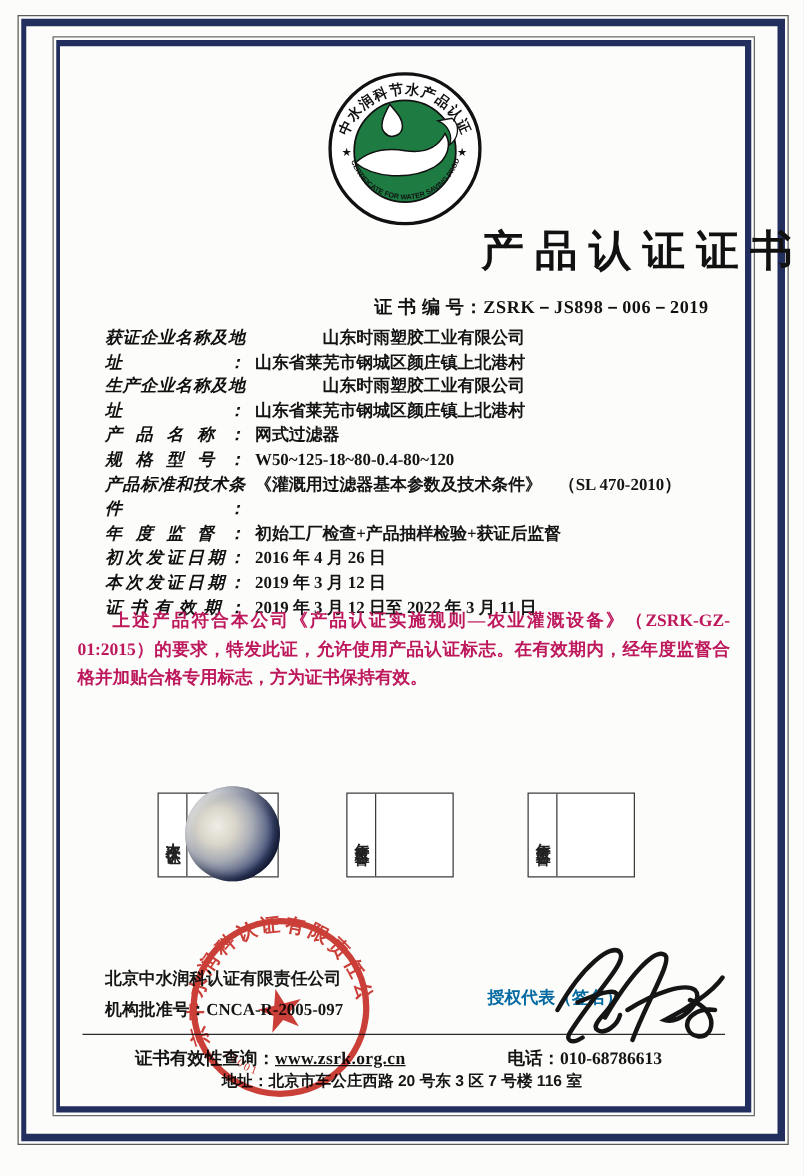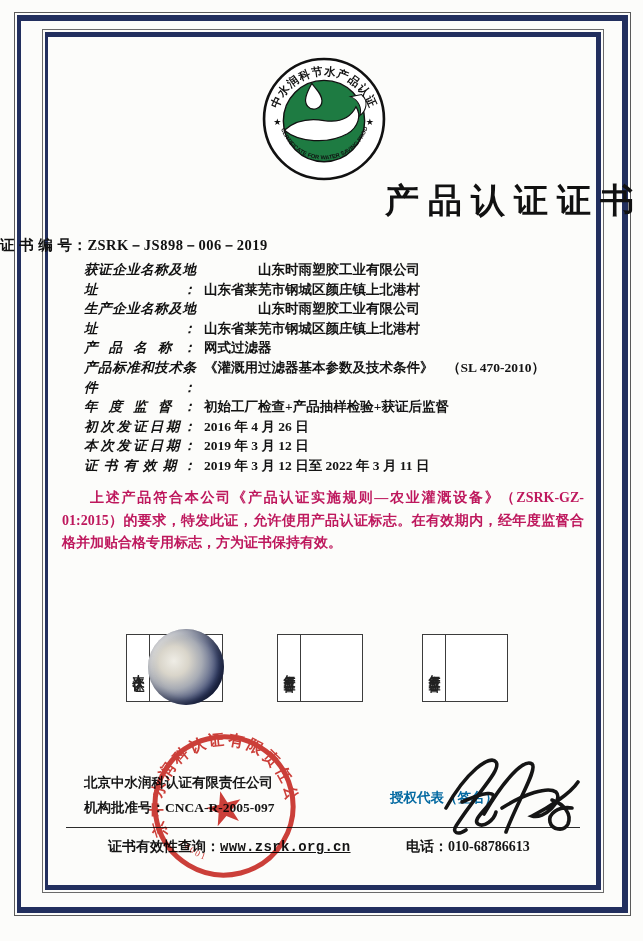--- a/index.html
+++ b/index.html
@@ -22,21 +22,21 @@
   .abs{position:absolute;}
   
   .logo{left:261px;top:56px;width:126px;height:126px;}
   
   .title{
     left:0;right:0;top:178px;text-align:right;
     font-family:"Liberation Sans",sans-serif;font-weight:bold;
     font-size:34px;letter-spacing:9px;color:#111;
   }
   .cert-no{
-    left:0;right:76px;top:236px;text-align:left;
+    left:0;right:76px;top:236px;text-align:right;
     font-size:14.5px;font-weight:bold;color:#111;letter-spacing:.5px;
   }
   
   .fields{left:84px;top:260px;width:500px;font-size:13.5px;}
   .f-row{display:flex;align-items:flex-start;}
   .f-label{
     width:112px;flex:0 0 112px;
     font-family:"Liberation Sans",sans-serif;font-weight:bold;
     text-align:justify;text-align-last:justify;
     line-height:19.6px;color:#111;font-style:italic;
@@ -70,21 +70,21 @@
     position:absolute;left:-2px;top:-6px;width:76px;height:76px;border-radius:50%;
     background:radial-gradient(circle at 34% 42%, #efede6 0%, #d9d5ca 22%, #a7abb4 42%, #44507a 68%, #131e3d 100%);
     box-shadow:inset -4px -3px 8px rgba(5,10,30,.8), inset 3px 3px 6px rgba(255,255,255,.55);
   }
   
   .issuer{left:84px;top:774px;font-family:"Liberation Sans",sans-serif;font-weight:bold;font-size:13.5px;color:#161616;}
   .approval{left:84px;top:799px;font-family:"Liberation Sans",sans-serif;font-weight:bold;font-size:13.5px;color:#161616;}
   .rep{left:390px;top:778px;font-family:"Liberation Sans",sans-serif;font-weight:bold;font-size:13.5px;color:#0369a1;margin-top:11px;}
   .divider{left:66px;top:827px;width:514px;height:0;border-top:1.6px solid #2b2b2b;}
   .query{left:108px;top:838px;font-family:"Liberation Sans",sans-serif;font-weight:bold;font-size:14px;color:#141414;}
-  .query .url{font-family:Liberation Mono, monospace;text-decoration:underline;letter-spacing:.3px;text-align:center;}
+  .query .url{font-family:Liberation Serif, serif;text-decoration:underline;letter-spacing:.3px;text-align:center;}
   .phone{left:390px;top:838px;font-family:"Liberation Sans",sans-serif;font-weight:bold;font-size:14px;color:#141414;padding-left:16px;}
   .address{left:0;right:0;top:857px;text-align:center;font-family:"Liberation Sans",sans-serif;font-weight:bold;font-size:12.5px;color:#161616;}
   
   .seal{left:149px;top:731px;width:150px;height:150px;opacity:.88;mix-blend-mode:multiply;}
   .sig{left:432px;top:744px;width:168px;height:104px;}
 </style>
 </head>
 <body>
 
 <div class="paper">
@@ -124,20 +124,24 @@
     </div>
     <div class="f-row">
       <div class="f-label">生产企业名称及地址：</div>
       <div class="f-val"><span>山东时雨塑胶工业有限公司</span><span class="l2">山东省莱芜市钢城区颜庄镇上北港村</span></div>
     </div>
     <div class="f-row">
       <div class="f-label">产品名称：</div>
       <div class="f-val">网式过滤器</div>
     </div>
     <div class="f-row">
+      <div class="f-label">规格型号：</div>
+      <div class="f-val">W50~125-18~80-0.4-80~120</div>
+    </div>
+    <div class="f-row">
       <div class="f-label">产品标准和技术条件：</div>
       <div class="f-val">《灌溉用过滤器基本参数及技术条件》　（SL 470-2010）</div>
     </div>
     <div class="f-row">
       <div class="f-label">年度监督：</div>
       <div class="f-val">初始工厂检查+产品抽样检验+获证后监督</div>
     </div>
     <div class="f-row">
       <div class="f-label">初次发证日期：</div>
       <div class="f-val">2016 年 4 月 26 日</div>
@@ -176,20 +180,21 @@
     <span>机构批准号：</span><span style="font-family:'Liberation Serif',serif;">CNCA-R-2005-097</span>
   </div>
   <div class="abs rep">授权代表（签名）</div>
   <div class="abs divider"></div>
   <div class="abs query">
     <span>证书有效性查询：</span><span class="url">www.zsrk.org.cn</span>
   </div>
   <div class="abs phone">
     <span>电话：</span><span style="font-family:'Liberation Serif',serif;">010-68786613</span>
   </div>
+  <div class="abs address">地址：北京市车公庄西路 20 号东 3 区 7 号楼 116 室</div>
 
   <svg class="abs seal" viewBox="0 0 150 150">
     <defs>
       <path id="sealArc" d="M 13,88 A 63,63 0 1 1 137,88"></path>
       <path id="sealDigits" d="M 21,96 A 57,57 0 0 0 58,129"></path>
     </defs>
     <g transform="rotate(-14 75 75)">
       <circle cx="75" cy="75" r="69" fill="none" stroke="#c8241e" stroke-width="5"></circle>
       <text x="75" y="93" text-anchor="middle" font-size="46" fill="#c8241e">★</text>
       <text font-family="Liberation Sans, sans-serif" font-size="15.5" font-weight="bold" fill="#c8241e" letter-spacing="3">

